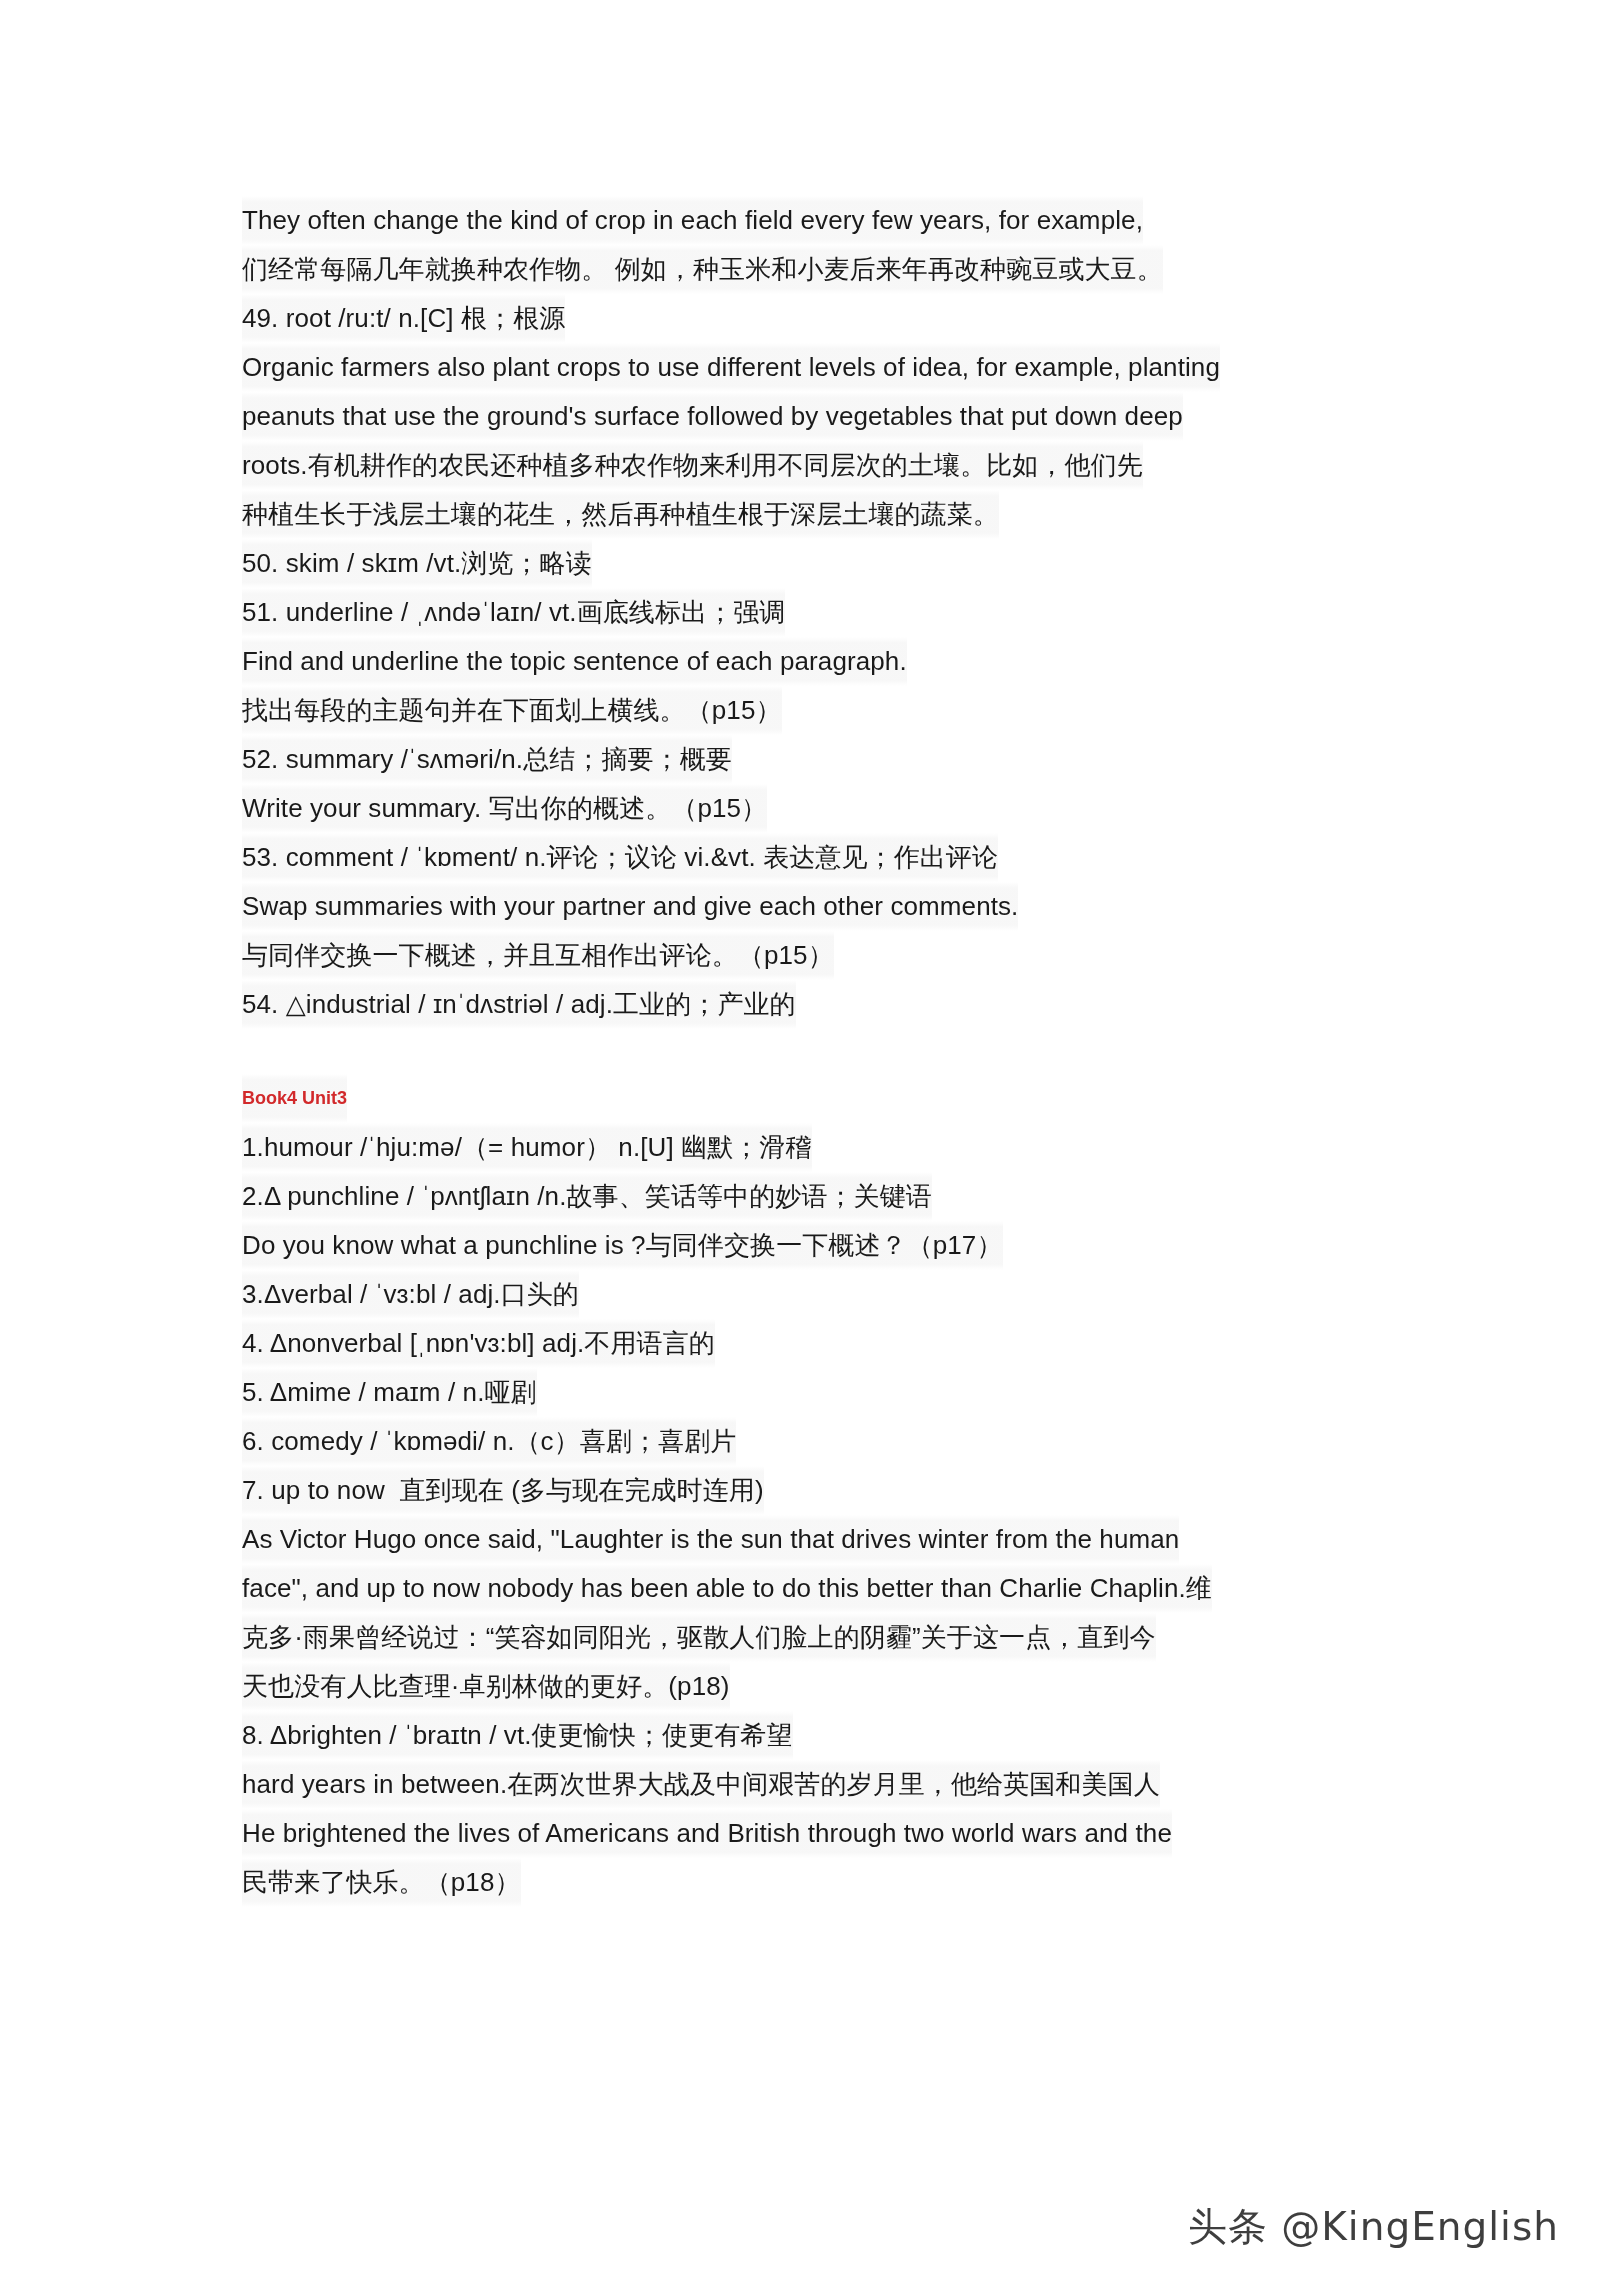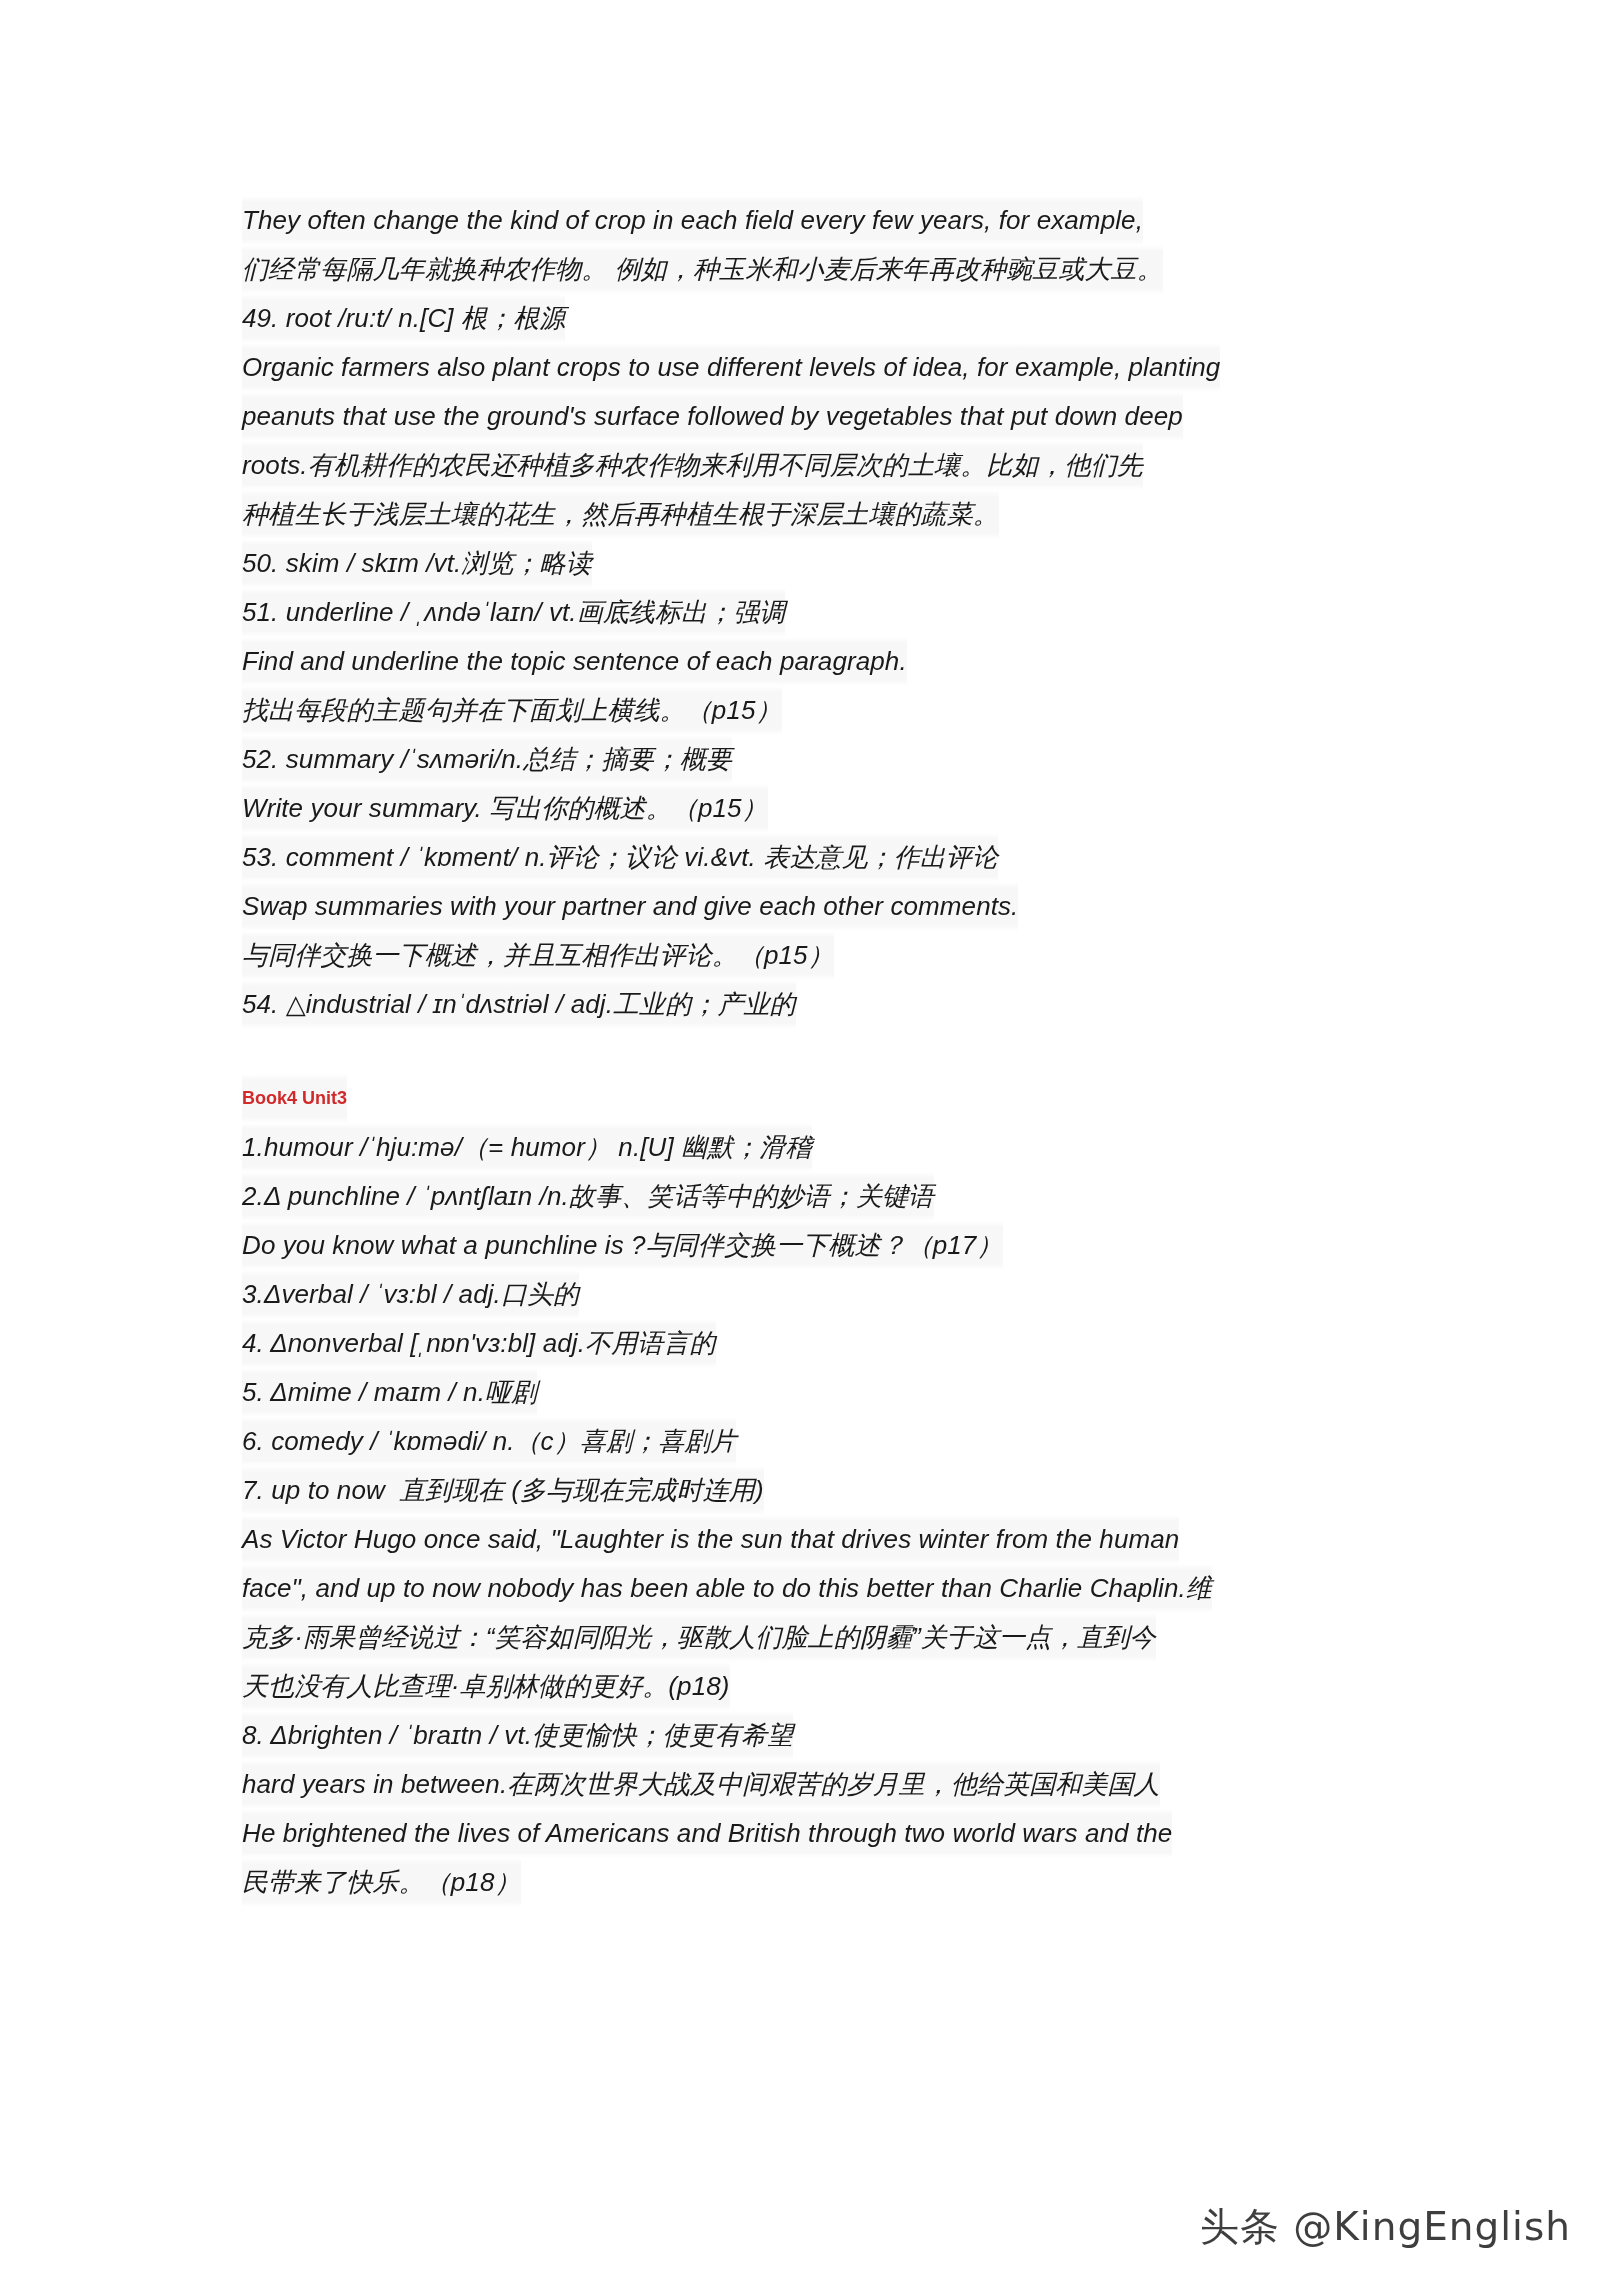--- a/index.html
+++ b/index.html
@@ -35,41 +35,40 @@
     letter-spacing: 0.1px;
     color: #1a1a1a;
     background: linear-gradient(to bottom,
         rgba(255,255,255,0) 0%,
         rgba(246,246,246,0.85) 12%,
         rgba(246,246,246,0.85) 88%,
         rgba(255,255,255,0) 100%);
     display: block;
     width: fit-content;
     max-width: 100%;
-    font-style: italic;
   }
   .heading-red {
     font-size: 18px;
     line-height: 49px;
     color: #d2292b;
     font-weight: 600;
     background: linear-gradient(to bottom,
         rgba(255,255,255,0) 0%,
         rgba(246,246,246,0.85) 12%,
         rgba(246,246,246,0.85) 88%,
         rgba(255,255,255,0) 100%);
     display: block;
     width: fit-content;
   }
   .spacer {
     height: 45px;
   }
   .watermark {
     position: absolute;
-    right: 49px;
+    right: 61px;
     bottom: 39px;
     font-size: 39px;
     font-family: "DejaVu Sans", "Liberation Sans", sans-serif;
     color: rgba(0,0,0,0.82);
     letter-spacing: 1px;
     white-space: nowrap;
     text-shadow:
       1.5px 1.5px 0 rgba(255,255,255,0.95),
       -1px -1px 0 rgba(255,255,255,0.9);
     opacity: 0.92;

